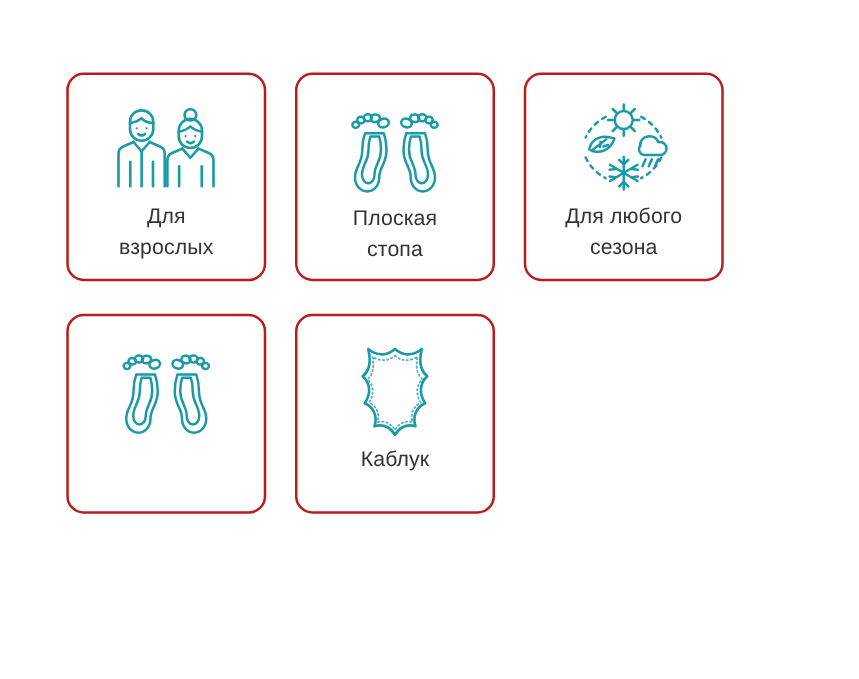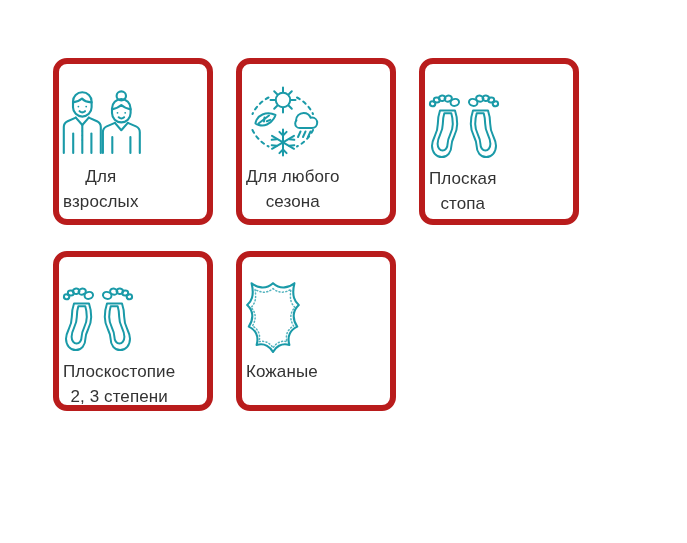--- a/index.html
+++ b/index.html
@@ -18,27 +18,27 @@
     left: 53px;
     top: 58px;
     width: 529px;
     display: grid;
     grid-template-columns: 160px 160px 160px;
     grid-template-rows: 167px 160px;
     column-gap: 23px;
     row-gap: 26px;
   }
   .feature-card {
-    border: 6px solid #b91c1c;
+    border: 2px solid #b91c1c;
     border-radius: 14px;
     background: #ffffff;
     box-sizing: border-box;
     display: flex;
     flex-direction: column;
-    align-items: flex-start;
+    align-items: center;
     justify-content: flex-start;
     padding-top: 22px;
   }
   .card-icon {
     height: 72px;
     display: flex;
     align-items: center;
     justify-content: center;
     margin-bottom: 6px;
   }
@@ -97,20 +97,51 @@
         <path d="M55.9 34.9l6.4 7.3 6.5-7.3"></path>
         <path d="M53.3 65V49"></path>
         <path d="M71.4 65V49"></path>
       </svg>
     </div>
     <div class="card-label">Для
 взрослых</div>
   </div>
 
 
+  <div class="feature-card row2">
+    <div class="card-icon">
+      <svg width="78" height="76" viewBox="0 0 78 76" fill="none" stroke="#1a9aa8" stroke-width="2" stroke-linecap="round" stroke-linejoin="round">
+        <g>
+
+          <path d="M30 24.5c1.6 4.6 2.2 9 2.2 13.4 0 6-1.7 9.4-3.2 12.6-1.4 3-2.6 5.6-2.6 9.3 0 6.3-3.9 11.3-9.6 11.3S7 66.1 7 59.8c0-3.7 1.2-6.3 2.6-9.3 1.5-3.2 3.2-6.6 3.2-12.6 0-4.4 0.6-8.8 2.2-13.4z"></path>
+
+          <path d="M26.3 27.2c1.1 3.6 1.5 7.1 1.5 10.7 0 5-1.4 7.9-2.7 10.7-1.3 2.8-2.5 5.4-2.5 9.2 0 3.7-2.2 6.8-5 6.8s-5-3.1-5-6.8c0-3.8 1.2-6.4 2.5-9.2 1.3-2.8 2.7-5.7 2.7-10.7 0-3.6 0.4-7.1 1.5-10.7z"></path>
+
+          <ellipse cx="29.8" cy="16.4" rx="4.3" ry="3.4" transform="rotate(-18 29.8 16.4)"></ellipse>
+          <ellipse cx="23.2" cy="12.6" rx="3.7" ry="3" transform="rotate(-12 23.2 12.6)"></ellipse>
+          <ellipse cx="17.2" cy="12.2" rx="3.3" ry="2.8" transform="rotate(-6 17.2 12.2)"></ellipse>
+          <ellipse cx="11.8" cy="14" rx="3" ry="2.6" transform="rotate(4 11.8 14)"></ellipse>
+          <ellipse cx="7.6" cy="17.8" rx="2.7" ry="2.4" transform="rotate(10 7.6 17.8)"></ellipse>
+        </g>
+        <g transform="translate(78,0) scale(-1,1)">
+
+          <path d="M30 24.5c1.6 4.6 2.2 9 2.2 13.4 0 6-1.7 9.4-3.2 12.6-1.4 3-2.6 5.6-2.6 9.3 0 6.3-3.9 11.3-9.6 11.3S7 66.1 7 59.8c0-3.7 1.2-6.3 2.6-9.3 1.5-3.2 3.2-6.6 3.2-12.6 0-4.4 0.6-8.8 2.2-13.4z"></path>
+          <path d="M26.3 27.2c1.1 3.6 1.5 7.1 1.5 10.7 0 5-1.4 7.9-2.7 10.7-1.3 2.8-2.5 5.4-2.5 9.2 0 3.7-2.2 6.8-5 6.8s-5-3.1-5-6.8c0-3.8 1.2-6.4 2.5-9.2 1.3-2.8 2.7-5.7 2.7-10.7 0-3.6 0.4-7.1 1.5-10.7z"></path>
+          <ellipse cx="29.8" cy="16.4" rx="4.3" ry="3.4" transform="rotate(-18 29.8 16.4)"></ellipse>
+          <ellipse cx="23.2" cy="12.6" rx="3.7" ry="3" transform="rotate(-12 23.2 12.6)"></ellipse>
+          <ellipse cx="17.2" cy="12.2" rx="3.3" ry="2.8" transform="rotate(-6 17.2 12.2)"></ellipse>
+          <ellipse cx="11.8" cy="14" rx="3" ry="2.6" transform="rotate(4 11.8 14)"></ellipse>
+          <ellipse cx="7.6" cy="17.8" rx="2.7" ry="2.4" transform="rotate(10 7.6 17.8)"></ellipse>
+        </g>
+      </svg>
+    </div>
+    <div class="card-label">Плоская
+стопа</div>
+  </div>
+
   <div class="feature-card">
     <div class="card-icon">
       <svg width="82" height="76" viewBox="0 0 82 76" fill="none" stroke="#1a9aa8" stroke-width="2" stroke-linecap="round" stroke-linejoin="round">
 
         <path d="M26.5 13.5A36 36 0 0 0 10.5 30" stroke-dasharray="3.2 4.2"></path>
         <path d="M55 13.5A36 36 0 0 1 71 30" stroke-dasharray="3.2 4.2"></path>
         <path d="M10.5 46A36 36 0 0 0 26.5 62.5" stroke-dasharray="3.2 4.2"></path>
         <path d="M71 46A36 36 0 0 1 55 62.5" stroke-dasharray="3.2 4.2"></path>
 
         <circle cx="41" cy="16" r="7.2"></circle>
@@ -129,77 +160,44 @@
       </svg>
     </div>
     <div class="card-label">Для любого
 сезона</div>
   </div>
 
   <div class="feature-card row2">
     <div class="card-icon">
       <svg width="78" height="76" viewBox="0 0 78 76" fill="none" stroke="#1a9aa8" stroke-width="2" stroke-linecap="round" stroke-linejoin="round">
         <g>
-
-          <path d="M30 24.5c1.6 4.6 2.2 9 2.2 13.4 0 6-1.7 9.4-3.2 12.6-1.4 3-2.6 5.6-2.6 9.3 0 6.3-3.9 11.3-9.6 11.3S7 66.1 7 59.8c0-3.7 1.2-6.3 2.6-9.3 1.5-3.2 3.2-6.6 3.2-12.6 0-4.4 0.6-8.8 2.2-13.4z"></path>
-
-          <path d="M26.3 27.2c1.1 3.6 1.5 7.1 1.5 10.7 0 5-1.4 7.9-2.7 10.7-1.3 2.8-2.5 5.4-2.5 9.2 0 3.7-2.2 6.8-5 6.8s-5-3.1-5-6.8c0-3.8 1.2-6.4 2.5-9.2 1.3-2.8 2.7-5.7 2.7-10.7 0-3.6 0.4-7.1 1.5-10.7z"></path>
-
+          <path d="M30 24.5c1.6 4.6 2.2 9 2.2 13.4 0 6-1.7 9.4-3.2 12.6-1.4 3-2.6 5.6-2.6 9.3 0 6.3-3.9 11.3-9.6 11.3S7 66.1 7 59.8c0-3.7 1.2-6.3 2.6-9.3 1.5-3.2 3.2-6.6 3.2-12.6 0-4.4 0.6-8.8 2.2-13.4z"></path>
+          <path d="M26.3 27.2c1.1 3.6 1.5 7.1 1.5 10.7 0 5-1.4 7.9-2.7 10.7-1.3 2.8-2.5 5.4-2.5 9.2 0 3.7-2.2 6.8-5 6.8s-5-3.1-5-6.8c0-3.8 1.2-6.4 2.5-9.2 1.3-2.8 2.7-5.7 2.7-10.7 0-3.6 0.4-7.1 1.5-10.7z"></path>
           <ellipse cx="29.8" cy="16.4" rx="4.3" ry="3.4" transform="rotate(-18 29.8 16.4)"></ellipse>
           <ellipse cx="23.2" cy="12.6" rx="3.7" ry="3" transform="rotate(-12 23.2 12.6)"></ellipse>
           <ellipse cx="17.2" cy="12.2" rx="3.3" ry="2.8" transform="rotate(-6 17.2 12.2)"></ellipse>
           <ellipse cx="11.8" cy="14" rx="3" ry="2.6" transform="rotate(4 11.8 14)"></ellipse>
           <ellipse cx="7.6" cy="17.8" rx="2.7" ry="2.4" transform="rotate(10 7.6 17.8)"></ellipse>
         </g>
         <g transform="translate(78,0) scale(-1,1)">
-
-          <path d="M30 24.5c1.6 4.6 2.2 9 2.2 13.4 0 6-1.7 9.4-3.2 12.6-1.4 3-2.6 5.6-2.6 9.3 0 6.3-3.9 11.3-9.6 11.3S7 66.1 7 59.8c0-3.7 1.2-6.3 2.6-9.3 1.5-3.2 3.2-6.6 3.2-12.6 0-4.4 0.6-8.8 2.2-13.4z"></path>
-          <path d="M26.3 27.2c1.1 3.6 1.5 7.1 1.5 10.7 0 5-1.4 7.9-2.7 10.7-1.3 2.8-2.5 5.4-2.5 9.2 0 3.7-2.2 6.8-5 6.8s-5-3.1-5-6.8c0-3.8 1.2-6.4 2.5-9.2 1.3-2.8 2.7-5.7 2.7-10.7 0-3.6 0.4-7.1 1.5-10.7z"></path>
-          <ellipse cx="29.8" cy="16.4" rx="4.3" ry="3.4" transform="rotate(-18 29.8 16.4)"></ellipse>
-          <ellipse cx="23.2" cy="12.6" rx="3.7" ry="3" transform="rotate(-12 23.2 12.6)"></ellipse>
-          <ellipse cx="17.2" cy="12.2" rx="3.3" ry="2.8" transform="rotate(-6 17.2 12.2)"></ellipse>
-          <ellipse cx="11.8" cy="14" rx="3" ry="2.6" transform="rotate(4 11.8 14)"></ellipse>
-          <ellipse cx="7.6" cy="17.8" rx="2.7" ry="2.4" transform="rotate(10 7.6 17.8)"></ellipse>
-        </g>
-      </svg>
-    </div>
-    <div class="card-label">Плоская
-стопа</div>
-  </div>
-
-  <div class="feature-card row2">
-    <div class="card-icon">
-      <svg width="78" height="76" viewBox="0 0 78 76" fill="none" stroke="#1a9aa8" stroke-width="2" stroke-linecap="round" stroke-linejoin="round">
-        <g>
-          <path d="M30 24.5c1.6 4.6 2.2 9 2.2 13.4 0 6-1.7 9.4-3.2 12.6-1.4 3-2.6 5.6-2.6 9.3 0 6.3-3.9 11.3-9.6 11.3S7 66.1 7 59.8c0-3.7 1.2-6.3 2.6-9.3 1.5-3.2 3.2-6.6 3.2-12.6 0-4.4 0.6-8.8 2.2-13.4z"></path>
-          <path d="M26.3 27.2c1.1 3.6 1.5 7.1 1.5 10.7 0 5-1.4 7.9-2.7 10.7-1.3 2.8-2.5 5.4-2.5 9.2 0 3.7-2.2 6.8-5 6.8s-5-3.1-5-6.8c0-3.8 1.2-6.4 2.5-9.2 1.3-2.8 2.7-5.7 2.7-10.7 0-3.6 0.4-7.1 1.5-10.7z"></path>
-          <ellipse cx="29.8" cy="16.4" rx="4.3" ry="3.4" transform="rotate(-18 29.8 16.4)"></ellipse>
-          <ellipse cx="23.2" cy="12.6" rx="3.7" ry="3" transform="rotate(-12 23.2 12.6)"></ellipse>
-          <ellipse cx="17.2" cy="12.2" rx="3.3" ry="2.8" transform="rotate(-6 17.2 12.2)"></ellipse>
-          <ellipse cx="11.8" cy="14" rx="3" ry="2.6" transform="rotate(4 11.8 14)"></ellipse>
-          <ellipse cx="7.6" cy="17.8" rx="2.7" ry="2.4" transform="rotate(10 7.6 17.8)"></ellipse>
-        </g>
-        <g transform="translate(78,0) scale(-1,1)">
-          <path d="M30 24.5c1.6 4.6 2.2 9 2.2 13.4 0 6-1.7 9.4-3.2 12.6-1.4 3-2.6 5.6-2.6 9.3 0 6.3-3.9 11.3-9.6 11.3S7 66.1 7 59.8c0-3.7 1.2-6.3 2.6-9.3 1.5-3.2 3.2-6.6 3.2-12.6 0-4.4 0.6-8.8 2.2-13.4z"></path>
-          <path d="M26.3 27.2c1.1 3.6 1.5 7.1 1.5 10.7 0 5-1.4 7.9-2.7 10.7-1.3 2.8-2.5 5.4-2.5 9.2 0 3.7-2.2 6.8-5 6.8s-5-3.1-5-6.8c0-3.8 1.2-6.4 2.5-9.2 1.3-2.8 2.7-5.7 2.7-10.7 0-3.6 0.4-7.1 1.5-10.7z"></path>
-          <ellipse cx="29.8" cy="16.4" rx="4.3" ry="3.4" transform="rotate(-18 29.8 16.4)"></ellipse>
-          <ellipse cx="23.2" cy="12.6" rx="3.7" ry="3" transform="rotate(-12 23.2 12.6)"></ellipse>
-          <ellipse cx="17.2" cy="12.2" rx="3.3" ry="2.8" transform="rotate(-6 17.2 12.2)"></ellipse>
-          <ellipse cx="11.8" cy="14" rx="3" ry="2.6" transform="rotate(4 11.8 14)"></ellipse>
-          <ellipse cx="7.6" cy="17.8" rx="2.7" ry="2.4" transform="rotate(10 7.6 17.8)"></ellipse>
-        </g>
-      </svg>
-    </div>
-    <div class="card-label">Плоскостопие
-2, 3 степени</div>
+          <path d="M30 24.5c1.6 4.6 2.2 9 2.2 13.4 0 6-1.7 9.4-3.2 12.6-1.4 3-2.6 5.6-2.6 9.3 0 6.3-3.9 11.3-9.6 11.3S7 66.1 7 59.8c0-3.7 1.2-6.3 2.6-9.3 1.5-3.2 3.2-6.6 3.2-12.6 0-4.4 0.6-8.8 2.2-13.4z"></path>
+          <path d="M26.3 27.2c1.1 3.6 1.5 7.1 1.5 10.7 0 5-1.4 7.9-2.7 10.7-1.3 2.8-2.5 5.4-2.5 9.2 0 3.7-2.2 6.8-5 6.8s-5-3.1-5-6.8c0-3.8 1.2-6.4 2.5-9.2 1.3-2.8 2.7-5.7 2.7-10.7 0-3.6 0.4-7.1 1.5-10.7z"></path>
+          <ellipse cx="29.8" cy="16.4" rx="4.3" ry="3.4" transform="rotate(-18 29.8 16.4)"></ellipse>
+          <ellipse cx="23.2" cy="12.6" rx="3.7" ry="3" transform="rotate(-12 23.2 12.6)"></ellipse>
+          <ellipse cx="17.2" cy="12.2" rx="3.3" ry="2.8" transform="rotate(-6 17.2 12.2)"></ellipse>
+          <ellipse cx="11.8" cy="14" rx="3" ry="2.6" transform="rotate(4 11.8 14)"></ellipse>
+          <ellipse cx="7.6" cy="17.8" rx="2.7" ry="2.4" transform="rotate(10 7.6 17.8)"></ellipse>
+        </g>
+      </svg>
+    </div>
   </div>
 
   <div class="feature-card row2">
     <div class="card-icon">
       <svg width="62" height="74" viewBox="0 0 62 74" fill="none" stroke="#1a9aa8" stroke-width="2.1" stroke-linecap="round" stroke-linejoin="round">
         <path d="M31 3.2c3.4 3 7.4 4.6 11.6 4.2 4-0.4 7.4-2.2 9.8-4.2-1.3 5.6-1.6 10.6-0.4 14.6 0.9 3 2.6 5.4 4.8 7.2-2.8 2.6-4.6 5.8-5 9.4-0.5 4.2 0.9 8.4 3.4 12.2-3.4 1.6-6 4-7.4 7-1.6 3.4-1.6 7.4-0.4 11.4-3.8-1.2-7.4-0.8-10.4 0.8-2.6 1.4-4.6 3.6-6 6.2-1.4-2.6-3.4-4.8-6-6.2-3-1.6-6.6-2-10.4-0.8 1.2-4 1.2-8-0.4-11.4-1.4-3-4-5.4-7.4-7 2.5-3.8 3.9-8 3.4-12.2-0.4-3.6-2.2-6.8-5-9.4 2.2-1.8 3.9-4.2 4.8-7.2 1.2-4 0.9-9-0.4-14.6 2.4 2 5.8 3.8 9.8 4.2 4.2 0.4 8.2-1.2 11.6-4.2z"></path>
         <path d="M31 8.6c3 2.5 6.5 3.8 10.1 3.5 3.1-0.3 5.8-1.4 7.9-2.8-0.8 4.5-0.9 8.6 0.1 11.9 0.8 2.5 2.1 4.6 3.8 6.2-2.2 2.3-3.6 5-4 8.1-0.4 3.6 0.7 7.2 2.7 10.5-2.8 1.5-4.9 3.6-6.1 6.2-1.3 2.9-1.4 6.2-0.5 9.5-3.2-0.8-6.2-0.4-8.7 1-2.2 1.2-3.9 3-5.3 5.2-1.4-2.2-3.1-4-5.3-5.2-2.5-1.4-5.5-1.8-8.7-1 0.9-3.3 0.8-6.6-0.5-9.5-1.2-2.6-3.3-4.7-6.1-6.2 2-3.3 3.1-6.9 2.7-10.5-0.4-3.1-1.8-5.8-4-8.1 1.7-1.6 3-3.7 3.8-6.2 1-3.3 0.9-7.4 0.1-11.9 2.1 1.4 4.8 2.5 7.9 2.8 3.6 0.3 7.1-1 10.1-3.5z" stroke-width="1.5" stroke-dasharray="1 2.4" opacity="0.75"></path>
       </svg>
     </div>
-    <div class="card-label">Кожаные</div>
+    <div class="card-label">Каблук</div>
   </div>
 
 </div>
 
 </body></html>

